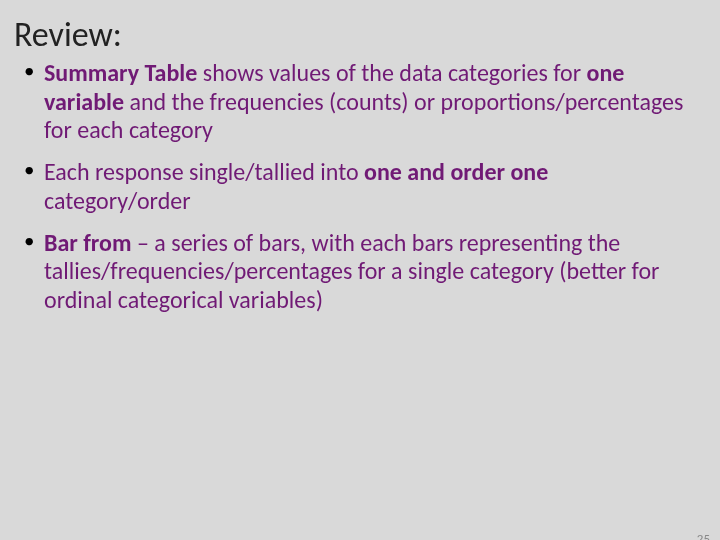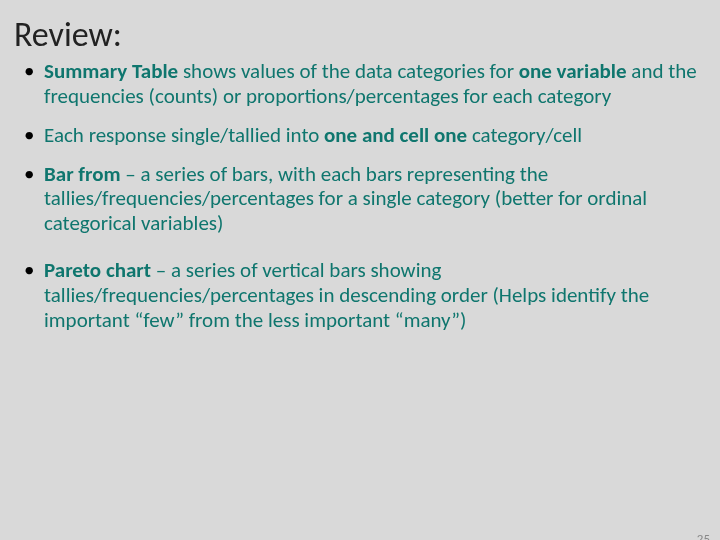--- a/index.html
+++ b/index.html
@@ -27,24 +27,24 @@
     line-height: 1.1;
   }
   ul.bullets {
     list-style: none;
     margin: 0;
     padding: 0 22px 0 22px;
   }
   ul.bullets > li {
     position: relative;
     padding-left: 22px;
-    font-size: 21px;
+    font-size: 24px;
     line-height: 1.18;
     margin-bottom: 14px;
-    color: #0f766e;
+    color: #701a75;
   }
   ul.bullets > li::before {
     content: "•";
     position: absolute;
     left: 2px;
     top: 0;
     font-size: 21px;
     color: #000;
   }
   .b { font-weight: 700; }
@@ -63,28 +63,25 @@
   <div class="title">Review:</div>
 
   <ul class="bullets">
 
     <li>
       <span class="b">Summary Table</span><span> shows values of the data categories for </span><span class="b">one variable</span><span> and the frequencies (counts) or proportions/percentages for each category</span>
     </li>
 
 
     <li>
-      <span>Each response single/tallied into </span><span class="b">one and cell one</span><span> category/cell</span>
+      <span>Each response single/tallied into </span><span class="b">one and order one</span><span> category/order</span>
     </li>
 
 
     <li>
       <span class="b">Bar from</span><span> – a series of bars, with each bars representing the tallies/frequencies/percentages for a single category (better for ordinal categorical variables)</span>
     </li>
 
-    <li style="margin-top:22px;">
-      <span class="b">Pareto chart</span><span> – a series of vertical bars showing tallies/frequencies/percentages in descending order (Helps identify the important “few” from the less important “many”)</span>
-    </li>
 
   </ul>
 
   <div class="pagenum">25</div>
 </div>
 
 </body></html>

